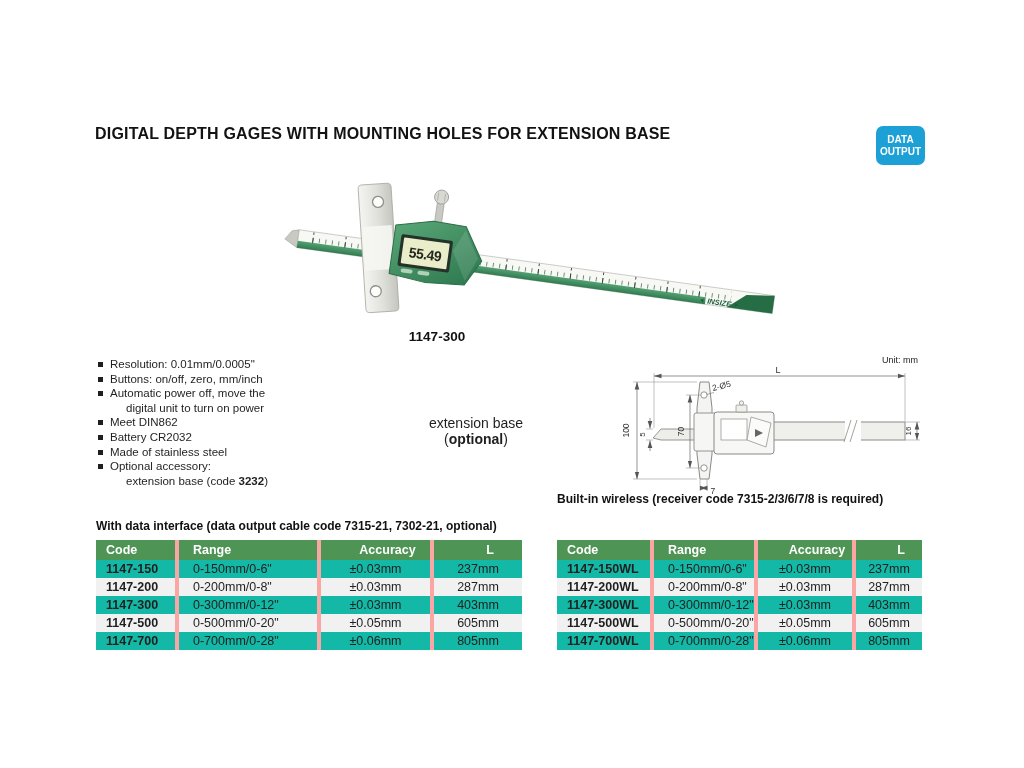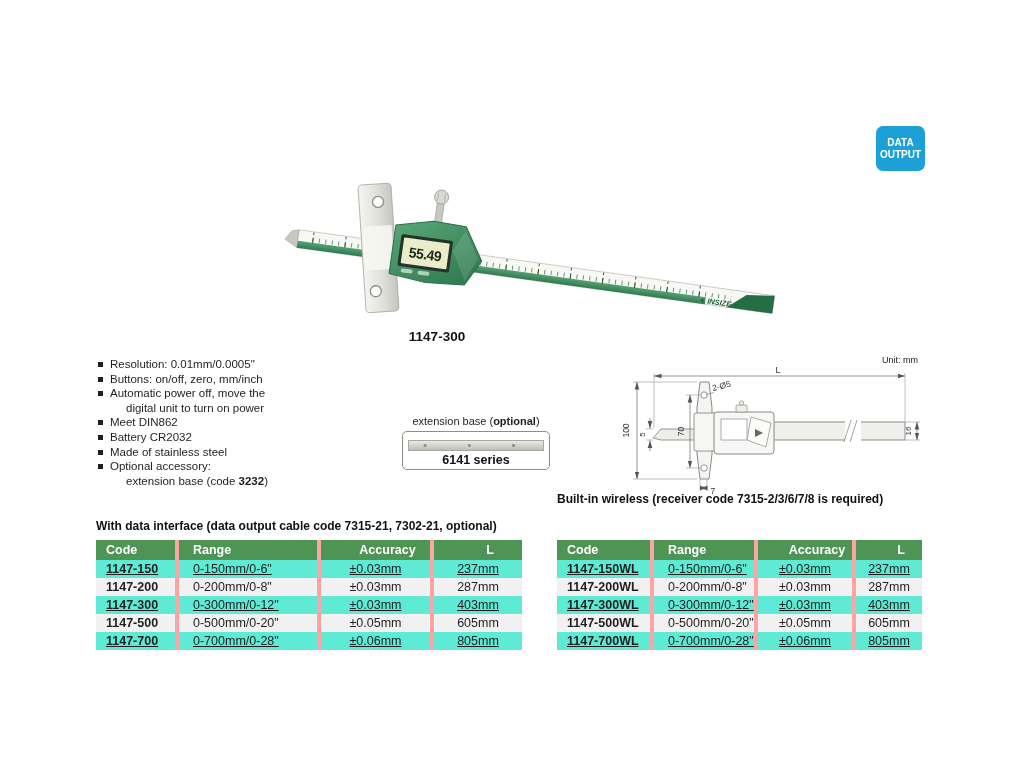--- a/index.html
+++ b/index.html
@@ -1,55 +1,56 @@
 <!DOCTYPE html>
 <html><head>
 <meta charset="utf-8">
 <style>
   html,body{margin:0;padding:0;background:#fff;}
   #page{position:relative;width:1024px;height:768px;background:#ffffff;overflow:hidden;
         font-family:"Liberation Sans",sans-serif;color:#1f1f1f;}
   .abs{position:absolute;}
   .doc-title{left:95px;top:125px;font-size:16px;font-weight:bold;color:#121212;white-space:nowrap;letter-spacing:0.2px;}
-  .badge{left:876px;top:126px;width:49px;height:45px;background:#1da0d6;border-radius:7px;
+  .badge{left:876px;top:126px;width:49px;height:39px;background:#1da0d6;border-radius:7px;
          color:#fff;font-weight:bold;font-size:10px;line-height:12px;text-align:center;
          display:flex;flex-direction:column;justify-content:center;}
   .caption{left:377px;top:329px;width:120px;text-align:center;font-weight:bold;font-size:13.5px;color:#111;}
   .features{left:98px;top:357px;width:240px;}
   .feat{display:flex;font-size:11.5px;line-height:14.6px;color:#1f1f1f;}
   .bullet{width:5px;height:5px;background:#1f1f1f;margin:5px 7px 0 0;flex:none;}
   .feat2{margin-left:28px;font-size:11.5px;line-height:14.6px;color:#1f1f1f;}
   .b{font-weight:bold;}
-  .ext-label{left:396px;top:415px;width:160px;text-align:center;font-size:11px;color:#1f1f1f;}
+  .ext-label{left:396px;top:415px;width:160px;text-align:center;font-size:14px;color:#1f1f1f;}
   .ext-box{left:402px;top:431px;width:146px;height:37px;border:1.5px solid #8f8f8a;border-radius:5px;background:#fff;}
   .ext-bar{position:absolute;left:5px;right:5px;top:8px;height:9px;border:0.5px solid #a9a9a4;
            background:linear-gradient(#e9e9e5,#bfbfba);
            background-image:radial-gradient(circle at 12% 50%, #8f8f8a 1px, transparent 2px),
                             radial-gradient(circle at 45% 50%, #8f8f8a 1px, transparent 2px),
                             radial-gradient(circle at 78% 50%, #8f8f8a 1px, transparent 2px),
                             linear-gradient(#e9e9e5,#bfbfba);}
   .ext-series{position:absolute;left:0;right:0;bottom:2px;text-align:center;font-weight:bold;font-size:12.5px;color:#111;}
   .tbl-title{font-size:12px;font-weight:bold;color:#111;white-space:nowrap;}
   .tbl{display:grid;border-radius:31px;}
   .c{height:18px;line-height:18px;font-size:12.5px;color:#1f1f1f;white-space:nowrap;overflow:hidden;}
   .h{height:20px;line-height:20px;background:#4e9455;color:#fff;font-weight:bold;font-size:12.5px;padding-left:24px;}
   .sep{border-left:4px solid #fca5a5;}
-  .rD{background:#5eead4;text-decoration:underline;}
+  .rD{background:#14b8a6;}
   .rL{background:#f1f1f1;}
   .al{padding-left:10px;}
   .al2{padding-left:14px;}
   .ac{text-align:center;}
   .code{font-weight:bold;}
   svg text{font-family:"Liberation Sans",sans-serif;}
 </style>
 </head>
 <body>
 
 <div id="page">
 
+  <div class="abs doc-title">DIGITAL DEPTH GAGES WITH MOUNTING HOLES FOR EXTENSION BASE</div>
   <div class="abs badge">
     <span>DATA</span>
     <span>OUTPUT</span>
   </div>
 
   <svg class="abs" style="left:280px;top:170px" width="540" height="180" viewBox="0 0 540 180">
     <defs>
       <linearGradient id="gBand" x1="0" y1="0" x2="0" y2="1">
         <stop offset="0" stop-color="#57a274"></stop>
           <stop offset="1" stop-color="#2f7a50"></stop>
@@ -134,24 +135,20 @@
       </div>
     <div class="feat">
         <span class="bullet"></span>
         <span>Optional accessory:</span>
       </div>
     <div class="feat2"><span>extension base (code </span><span class="b">3232</span><span>)</span></div>
   </div>
 
   <div class="abs ext-label">
     <span>extension base (</span><span class="b">optional</span><span>)</span>
-  </div>
-  <div class="abs ext-box">
-    <div class="ext-bar"></div>
-    <div class="ext-series">6141 series</div>
   </div>
 
   <svg class="abs" style="left:600px;top:350px" width="330" height="160" viewBox="0 0 330 160">
     <defs>
       <marker id="arr" markerWidth="9" markerHeight="7" refX="7.5" refY="3" orient="auto-start-reverse" markerUnits="userSpaceOnUse">
         <path d="M0,0.7 L7.5,3 L0,5.3 Z" fill="#555"></path>
       </marker>
     </defs>
 
     <path d="M53,88 L61,79 L97,79 L97,90 L61,90 Z" fill="#ededea" stroke="#8a8a86" stroke-width="0.9"></path>

